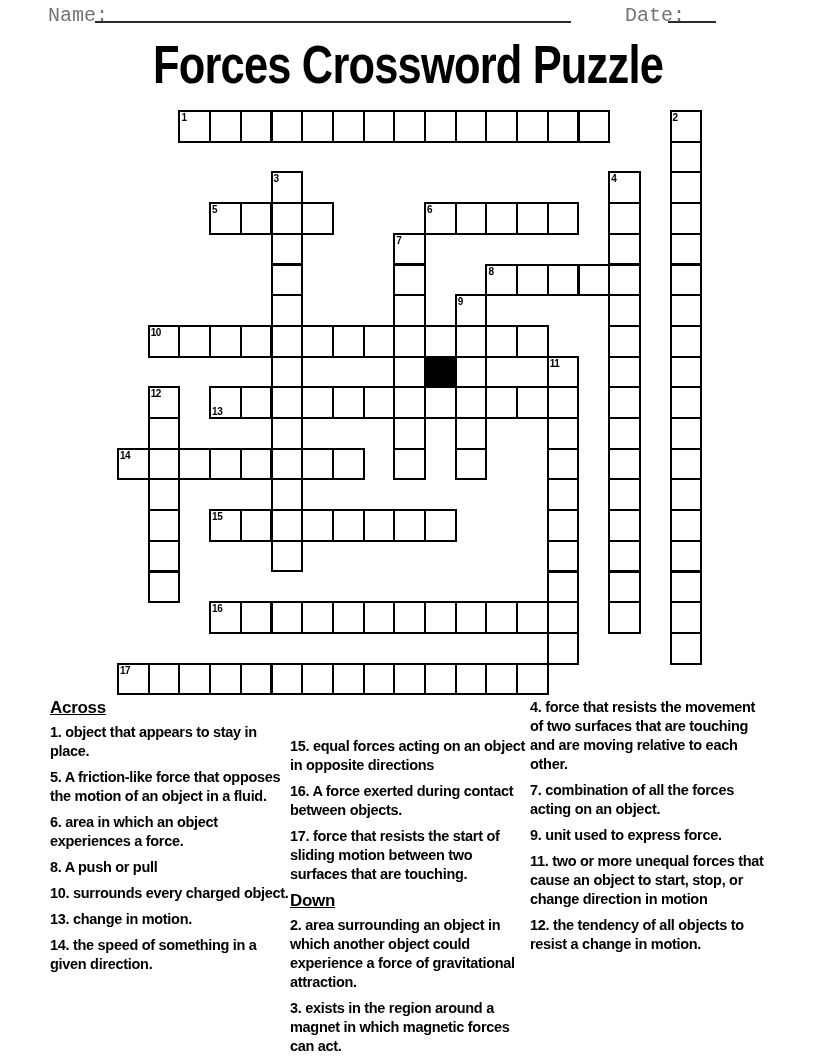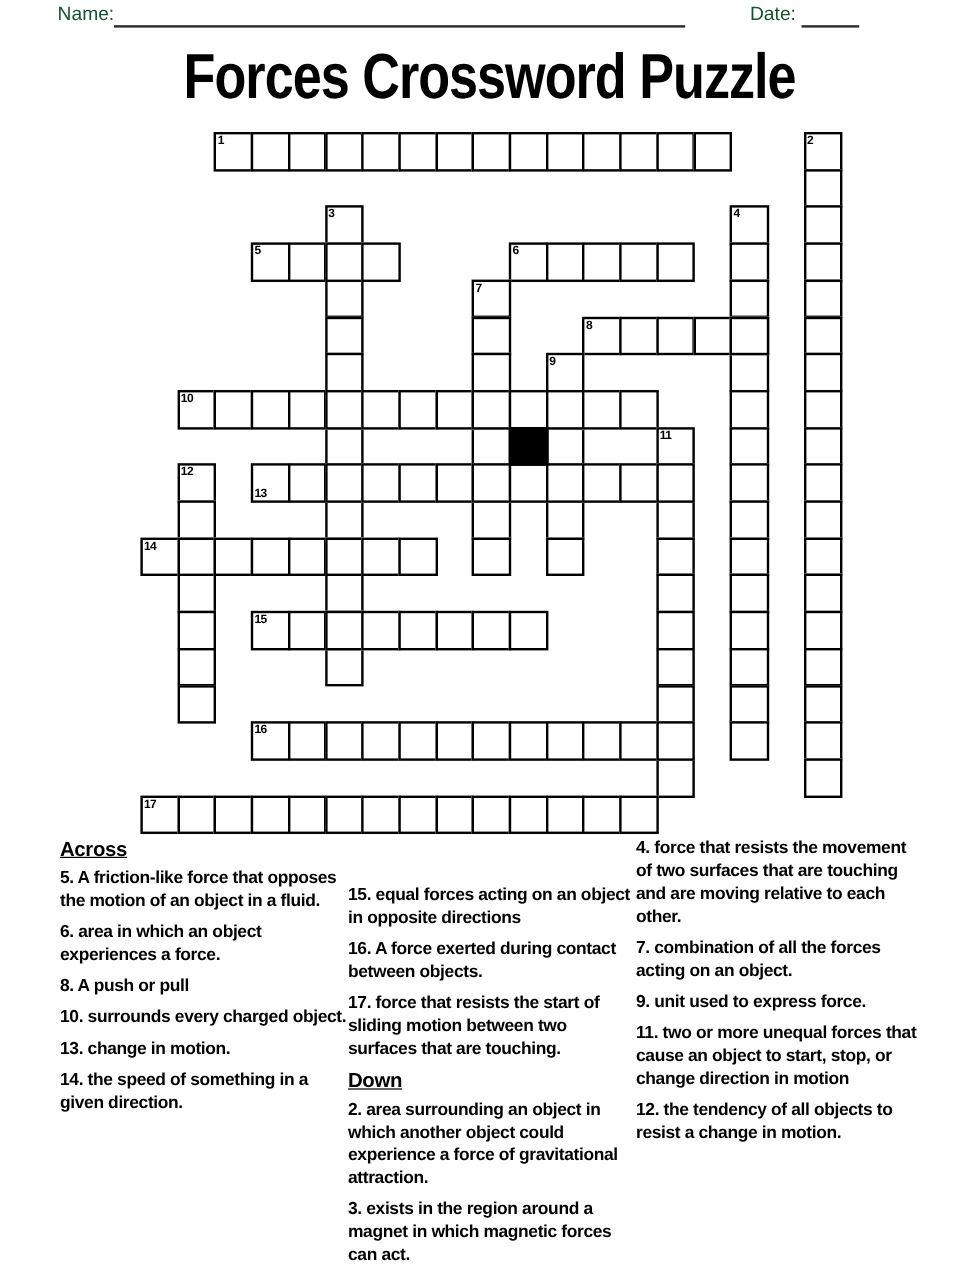--- a/index.html
+++ b/index.html
@@ -2,21 +2,21 @@
 <html><head>
 <meta charset="utf-8">
 <style>
   html,body{margin:0;padding:0;}
   body{
     width:816px;height:1056px;position:relative;background:#ffffff;
     font-family:"Liberation Sans",sans-serif;color:#000;overflow:hidden;
   }
   
   .topline{position:absolute;top:2px;left:0;width:816px;height:24px;}
-  .toplabel{position:absolute;top:2px;font-size:16px;color:#14532d;}
+  .toplabel{position:absolute;top:2px;font-size:20px;color:#737373;font-family:Liberation Mono, monospace;}
   .blank-line{position:absolute;top:19px;border-top:2px solid #2b2b2b;}
   
   .title-wrap{position:absolute;top:38px;left:0;width:816px;text-align:center;}
   .title{
     display:inline-block;font-size:53px;font-weight:bold;line-height:1.0;
     letter-spacing:-1px;transform:scaleX(0.82);transform-origin:center;
     font-family:"Liberation Sans",sans-serif;color:#000;white-space:nowrap;
   }
   
   #grid{position:absolute;left:0;top:0;width:816px;height:700px;}
@@ -242,20 +242,21 @@
     <div class="gnum" style="left: 150.7px; top: 389.3px;">12</div>
     <div class="gnum" style="left: 212.1px; top: 407px;">13</div>
     <div class="gnum" style="left: 120px; top: 450.7px;">14</div>
     <div class="gnum" style="left: 212.1px; top: 512.1px;">15</div>
     <div class="gnum" style="left: 212.1px; top: 604.2px;">16</div>
     <div class="gnum" style="left: 120px; top: 665.6px;">17</div>
   </div>
 
 <div class="clue-col" style="left:50px;" id="cluecol0">
     <div class="clue-head">Across</div>
+    <p class="clue">1. object that appears to stay in place.</p>
     <p class="clue">5. A friction-like force that opposes the motion of an object in a fluid.</p>
     <p class="clue">6. area in which an object experiences a force.</p>
     <p class="clue">8. A push or pull</p>
     <p class="clue">10. surrounds every charged object.</p>
     <p class="clue">13. change in motion.</p>
     <p class="clue">14. the speed of something in a given direction.</p>
   </div>
 <div class="clue-col" style="left:290px;margin-top:39px;" id="cluecol1">
     <p class="clue">15. equal forces acting on an object in opposite directions</p>
     <p class="clue">16. A force exerted during contact between objects.</p>

